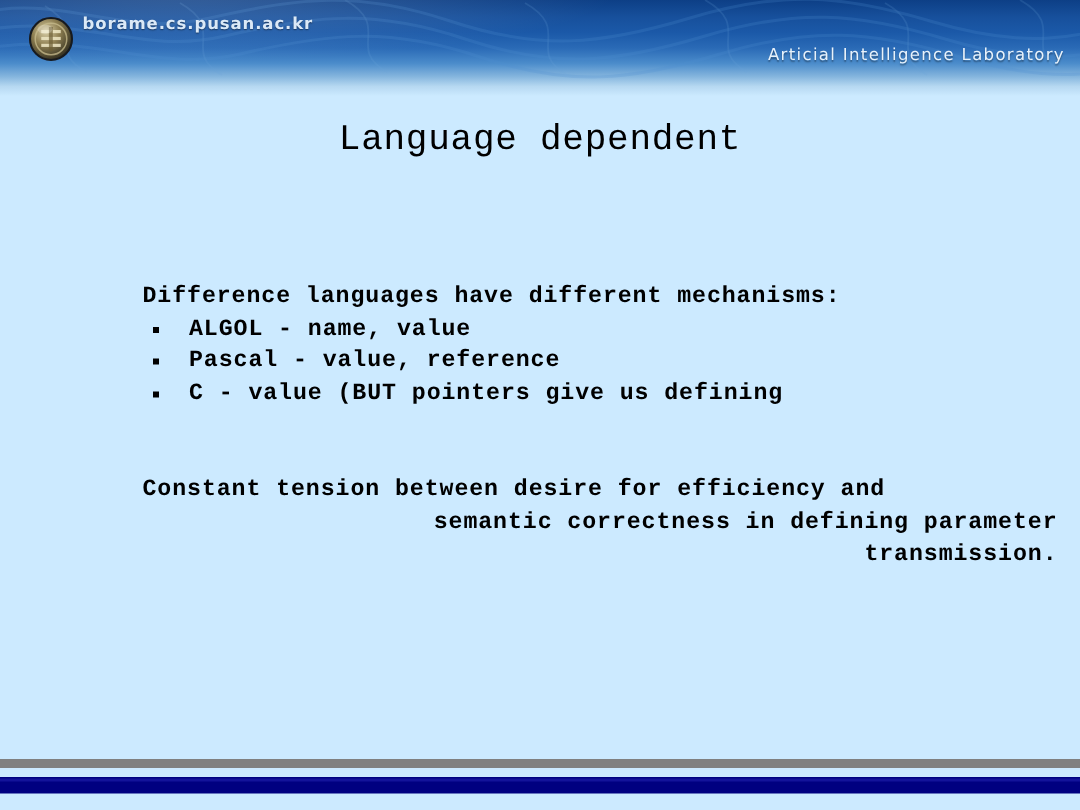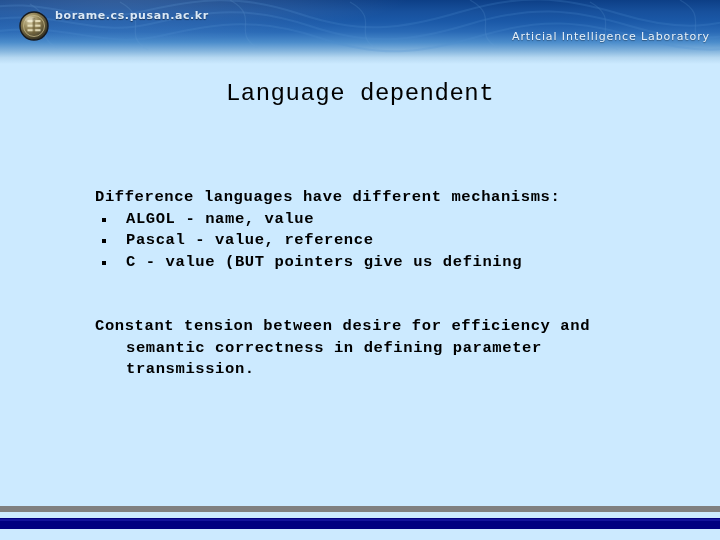--- a/index.html
+++ b/index.html
@@ -149,21 +149,21 @@
     height: 4px;
     background: #000000;
   }
 
   .para-gap {
     height: 43px;
   }
 
   .body-para .l1 { padding-left: 0; }
   .body-para .l2,
-  .body-para .l3 { padding-left: 31px; }
+  .body-para .l3 { padding-left: 31px; text-align: right; }
 
   
   .bar-gray {
     position: absolute;
     left: 0;
     top: 506px;
     width: 720px;
     height: 6px;
     background: #808080;
   }

